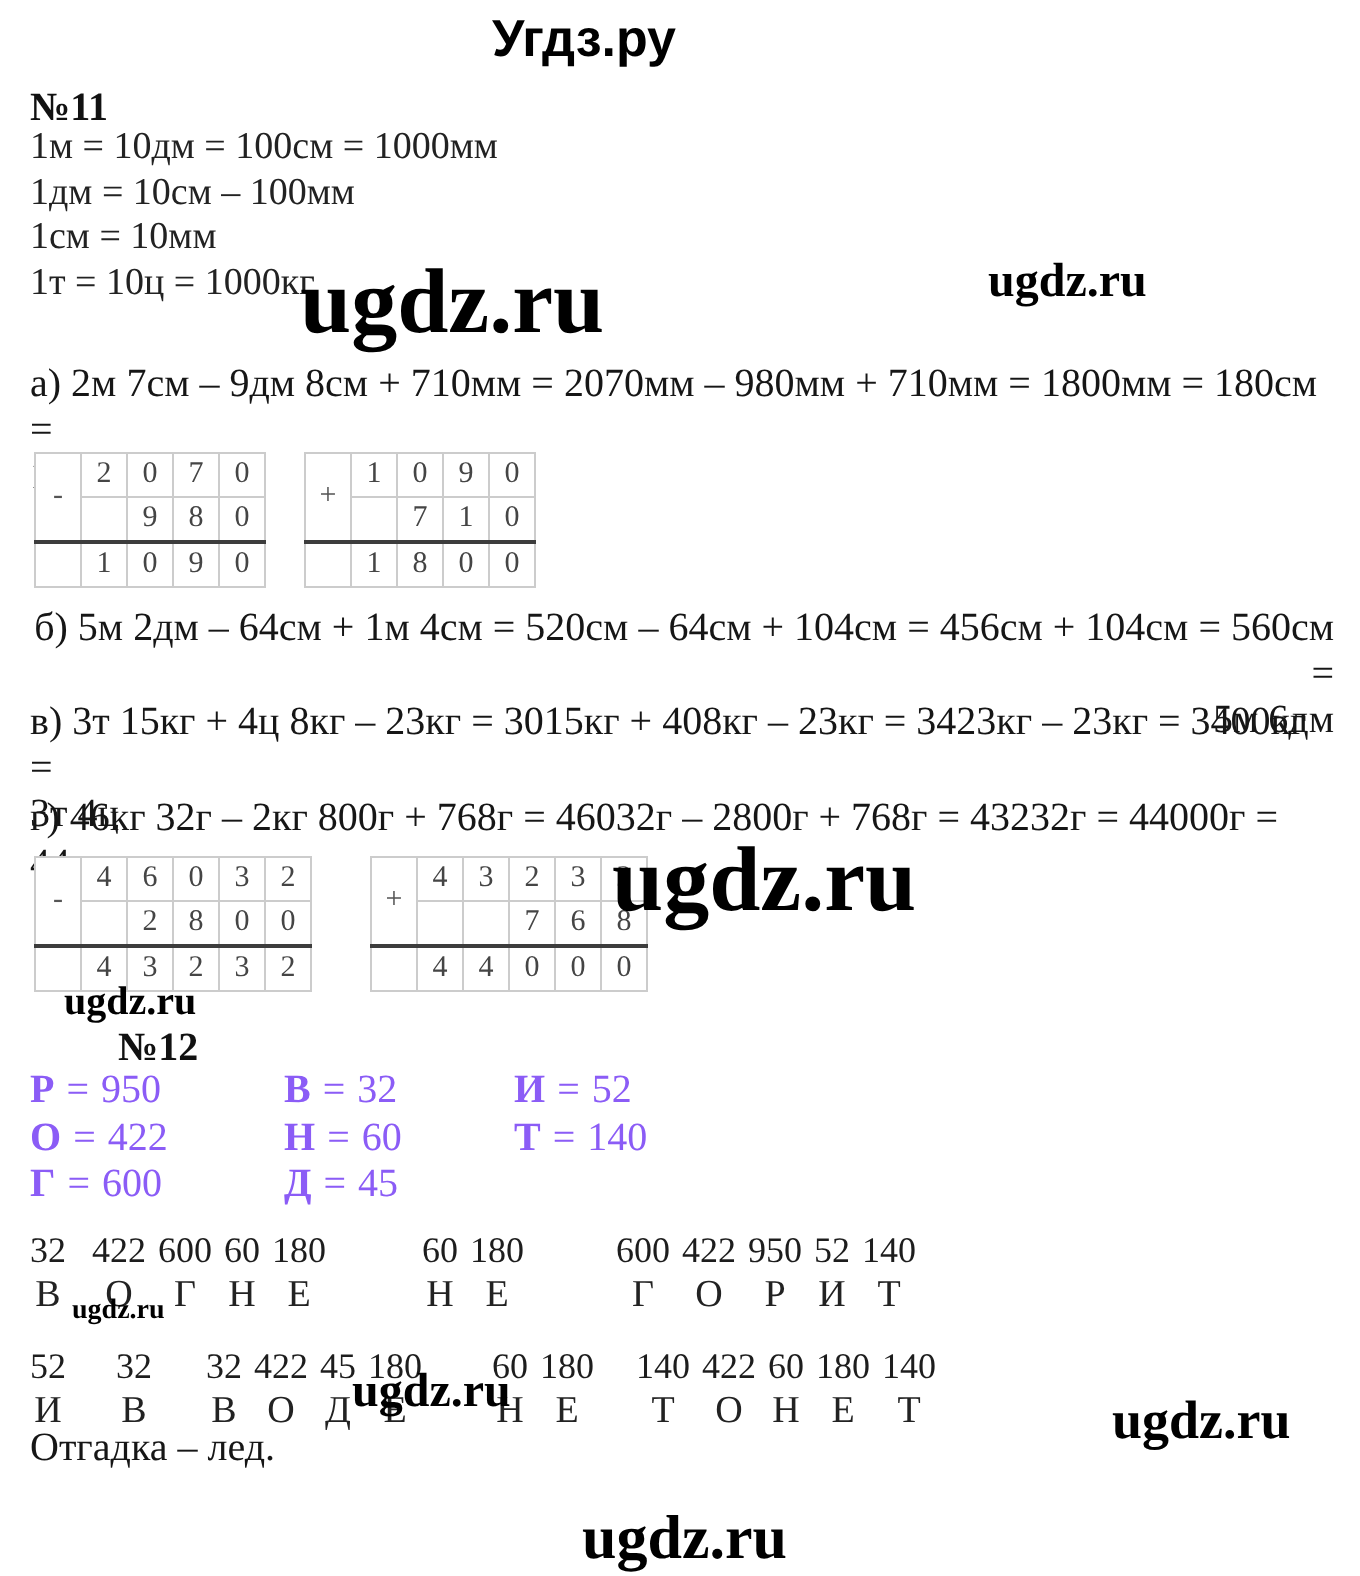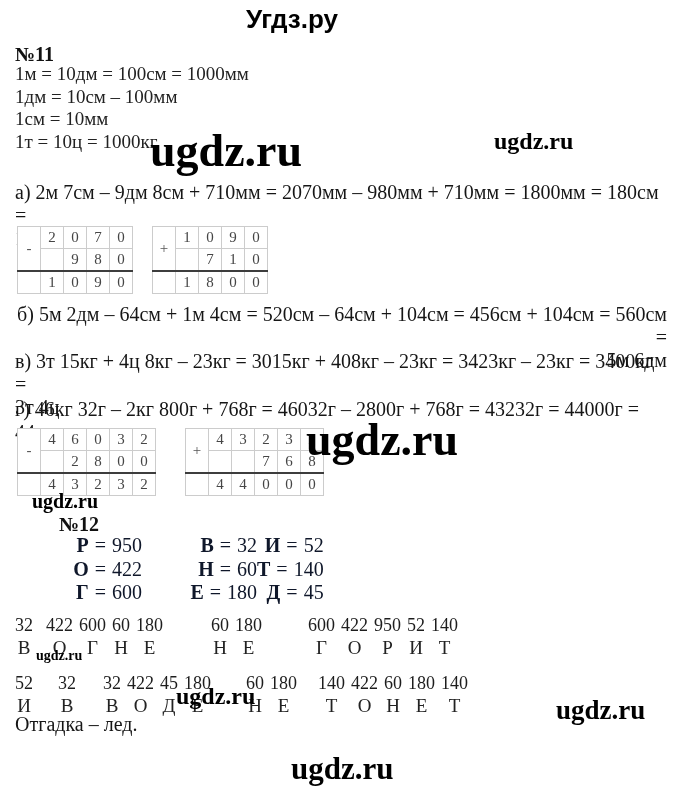--- a/index.html
+++ b/index.html
@@ -34,21 +34,21 @@
   table.calc td {
     width:22px; height:21px; padding:0; border:1px solid #cccccc;
     text-align:center; vertical-align:middle;
     font-family:"Liberation Serif", serif; font-size:15px; color:#454545;
   }
   table.calc td.sign { color:#555; }
   table.calc tr.result td { border-top:2px solid #3d3d3d; }
   
   #legend {
     left:15px; top:534px; display:grid; grid-template-columns:127px 115px auto;
-    font-size:20px; line-height:23.5px; color:#0f172a;text-align:right;
+    font-size:20px; line-height:23.5px; color:#8b5cf6;
   }
   .lv b { font-weight:bold; }
   .lv .eqsep { margin:0 6px; }
   
   .decode-row { position:absolute; left:0; width:680px; height:48px; }
   .word { position:absolute; top:0; display:flex; gap:6px; }
   .col { display:flex; flex-direction:column; align-items:center; row-gap:2px; }
   .col .num { font-size:18px; line-height:20px; color:#1d1d1d; }
   .col .let { font-size:19px; line-height:21px; color:#222; }
   #answer-line { left:15px; top:713px; font-size:20px; color:#161616; }
@@ -203,21 +203,20 @@
   <div class="abs sec-title" style="left:15px; top:513px;margin-left:44px;">№12</div>
 
   <div class="abs" id="legend">
     <div class="lv"><b>Р</b><span class="eqsep">=</span><span>950</span></div>
     <div class="lv"><b>В</b><span class="eqsep">=</span><span>32</span></div>
     <div class="lv"><b>И</b><span class="eqsep">=</span><span>52</span></div>
     <div class="lv"><b>О</b><span class="eqsep">=</span><span>422</span></div>
     <div class="lv"><b>Н</b><span class="eqsep">=</span><span>60</span></div>
     <div class="lv"><b>Т</b><span class="eqsep">=</span><span>140</span></div>
     <div class="lv"><b>Г</b><span class="eqsep">=</span><span>600</span></div>
-    <div class="lv"><b>Е</b><span class="eqsep">=</span><span>180</span></div>
     <div class="lv"><b>Д</b><span class="eqsep">=</span><span>45</span></div>
   </div>
 
   <div class="decode-row" style="top:615px;">
     <div class="word" style="left:15px;">
       <div class="col">
           <div class="num">32</div>
           <div class="let">В</div>
         </div>
     </div>

